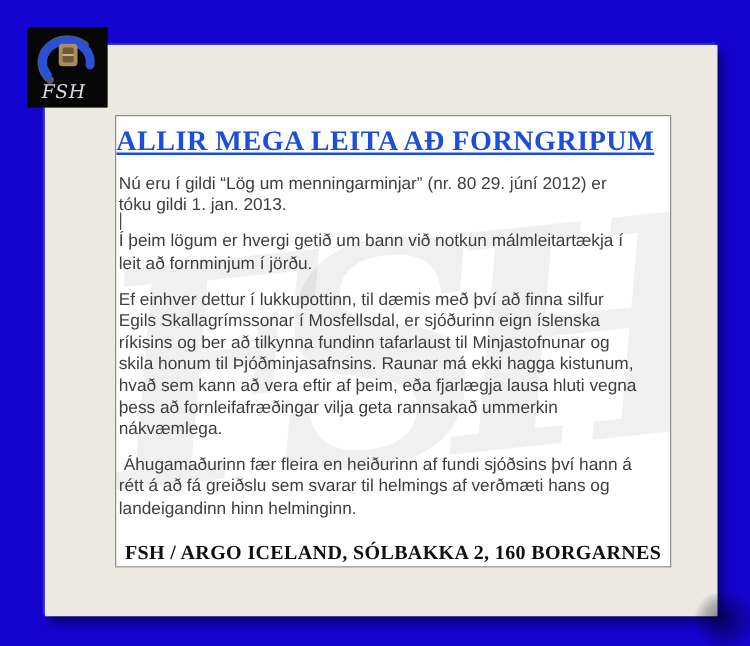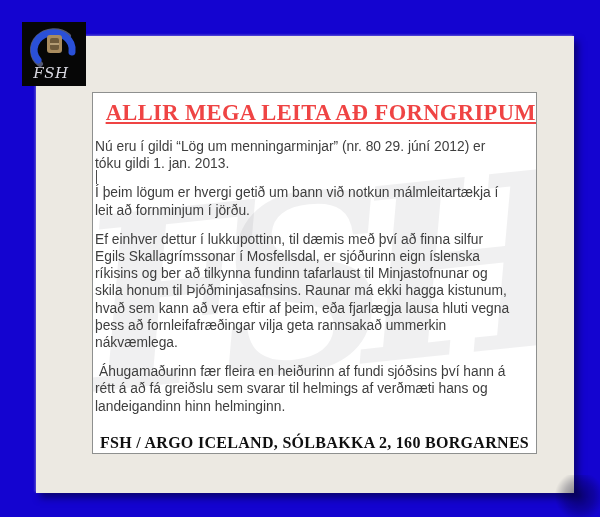--- a/index.html
+++ b/index.html
@@ -22,24 +22,24 @@
   .watermark{
     position:absolute;left:50%;top:53%;
     transform:translate(-50%,-50%) rotate(-6deg);
     font-family:"DejaVu Serif",serif;font-style:italic;font-weight:bold;
     font-size:240px;letter-spacing:-0.14em;
     color:rgba(70,70,80,0.08);
     white-space:nowrap;z-index:0;user-select:none;pointer-events:none;
   }
   .title{
     position:relative;z-index:1;
-    margin:7px 0 0 0;text-align:right;
+    margin:7px 0 0 0;text-align:left;
     font-family:"Liberation Serif",serif;font-weight:bold;
     font-size:22.5px;line-height:26px;letter-spacing:0.4px;
-    color:#ef4444;
+    color:#1d4ed8;
   }
   .title .tl{display:block;text-decoration:underline;}
   .bodytext{
     position:relative;z-index:1;
     margin-top:12px;padding:0 21px 0 2px;
     font-size:13.8px;line-height:17.2px;color:#3e3e3e;
   }
   .bodytext p{margin:0 0 12px 0;}
   .bodytext p.has-caret{position:relative;}
   .caret{

